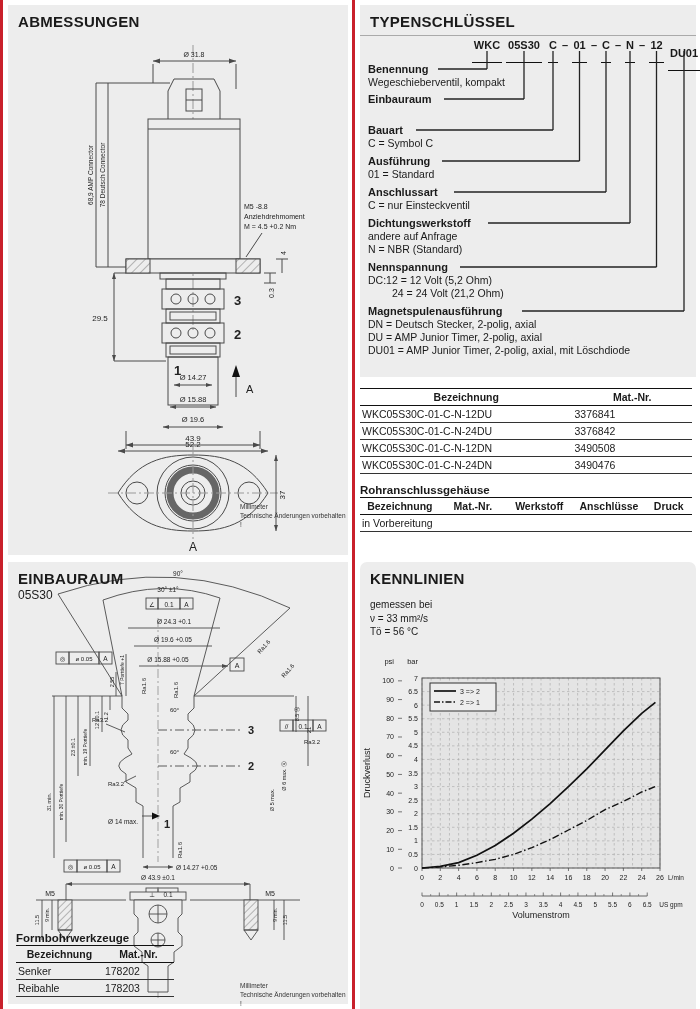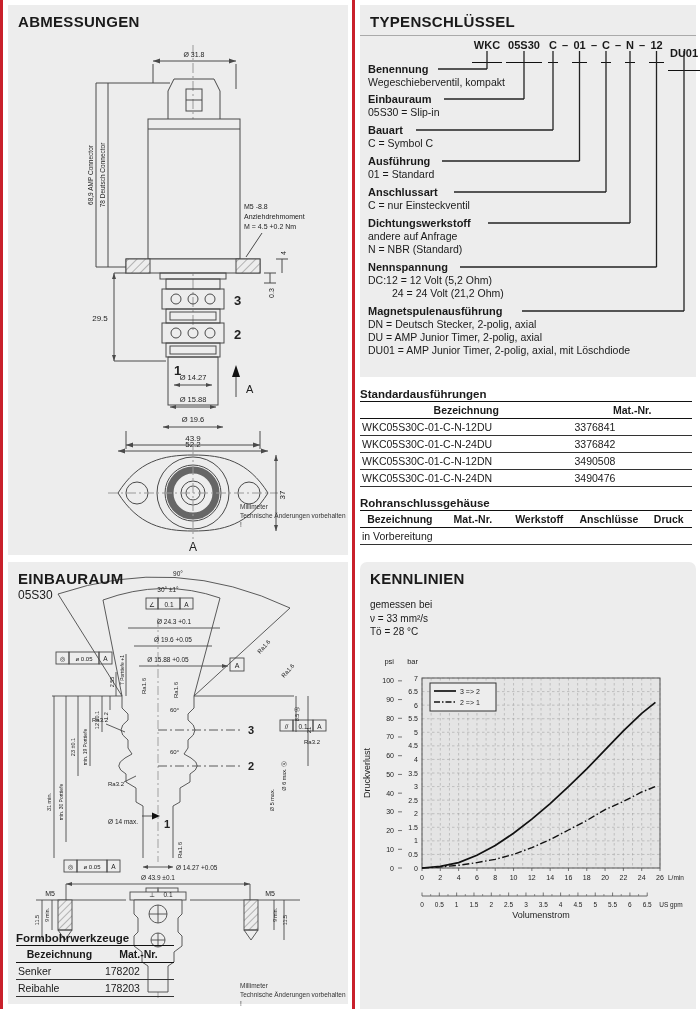--- a/index.html
+++ b/index.html
@@ -188,21 +188,20 @@
         <line x1="324" y1="46" x2="324" y2="306"></line>
           <line x1="162" y1="306" x2="324" y2="306"></line>
       </g>
     </svg>
     <div class="tkrow" style="top:58px;">
       <div class="hd">Benennung</div>
         <div class="ln">Wegeschieberventil, kompakt</div>
     </div>
     <div class="tkrow" style="top:88px;">
       <div class="hd">Einbauraum</div>
-        <div class="ln">05S30 = Slip-in</div>
     </div>
     <div class="tkrow" style="top:119px;">
       <div class="hd">Bauart</div>
         <div class="ln">C = Symbol C</div>
     </div>
     <div class="tkrow" style="top:150px;">
       <div class="hd">Ausführung</div>
         <div class="ln">01 = Standard</div>
     </div>
     <div class="tkrow" style="top:181px;">
@@ -221,21 +220,20 @@
     </div>
     <div class="tkrow" style="top:300px;">
       <div class="hd">Magnetspulenausführung</div>
       <div class="ln">DN = Deutsch Stecker, 2-polig, axial</div>
       <div class="ln">DU = AMP Junior Timer, 2-polig, axial</div>
       <div class="ln">DU01 = AMP Junior Timer, 2-polig, axial, mit Löschdiode</div>
     </div>
   </div>
 
   <div class="tables-wrap">
-    <div class="ttitle">Standardausführungen</div>
     <table class="dt">
       <colgroup>
           <col style="width:64%">
           <col style="width:36%">
         </colgroup>
       <thead>
           <tr>
         <th>Bezeichnung</th>
         <th>Mat.-Nr.</th>
       </tr>
@@ -471,21 +469,21 @@
       <div>Millimeter</div>
         <div>Technische Änderungen vorbehalten !</div>
     </div>
   </div>
 
   <div class="panel" style="left:360px;top:562px;width:336px;height:484px;border-radius:7px;">
     <div class="ptitle">KENNLINIEN</div>
     <div style="position:absolute;top:36px;left:10px;font-size:10px;line-height:1.35;">
       <div>gemessen bei</div>
       <div>ν = 33 mm²/s</div>
-      <div>Tö = 28 °C</div>
+      <div>Tö = 56 °C</div>
     </div>
     <svg id="kenn-chart" width="336" height="282" viewBox="0 0 336 282" style="position:absolute;top:88px;left:0;">
         <rect x="62" y="28" width="238" height="190" fill="#e4e4e4"></rect>
         <line x1="62" y1="28" x2="62" y2="218" stroke="#9a9a9a" stroke-width="0.5" stroke-dasharray="2.5 2.5"></line>
         <line x1="71.15384615384616" y1="28" x2="71.15384615384616" y2="218" stroke="#9a9a9a" stroke-width="0.5" stroke-dasharray="2.5 2.5"></line>
         <line x1="80.3076923076923" y1="28" x2="80.3076923076923" y2="218" stroke="#9a9a9a" stroke-width="0.5" stroke-dasharray="2.5 2.5"></line>
         <line x1="89.46153846153847" y1="28" x2="89.46153846153847" y2="218" stroke="#9a9a9a" stroke-width="0.5" stroke-dasharray="2.5 2.5"></line>
         <line x1="98.61538461538461" y1="28" x2="98.61538461538461" y2="218" stroke="#9a9a9a" stroke-width="0.5" stroke-dasharray="2.5 2.5"></line>
         <line x1="107.76923076923077" y1="28" x2="107.76923076923077" y2="218" stroke="#9a9a9a" stroke-width="0.5" stroke-dasharray="2.5 2.5"></line>
         <line x1="116.92307692307693" y1="28" x2="116.92307692307693" y2="218" stroke="#9a9a9a" stroke-width="0.5" stroke-dasharray="2.5 2.5"></line>

